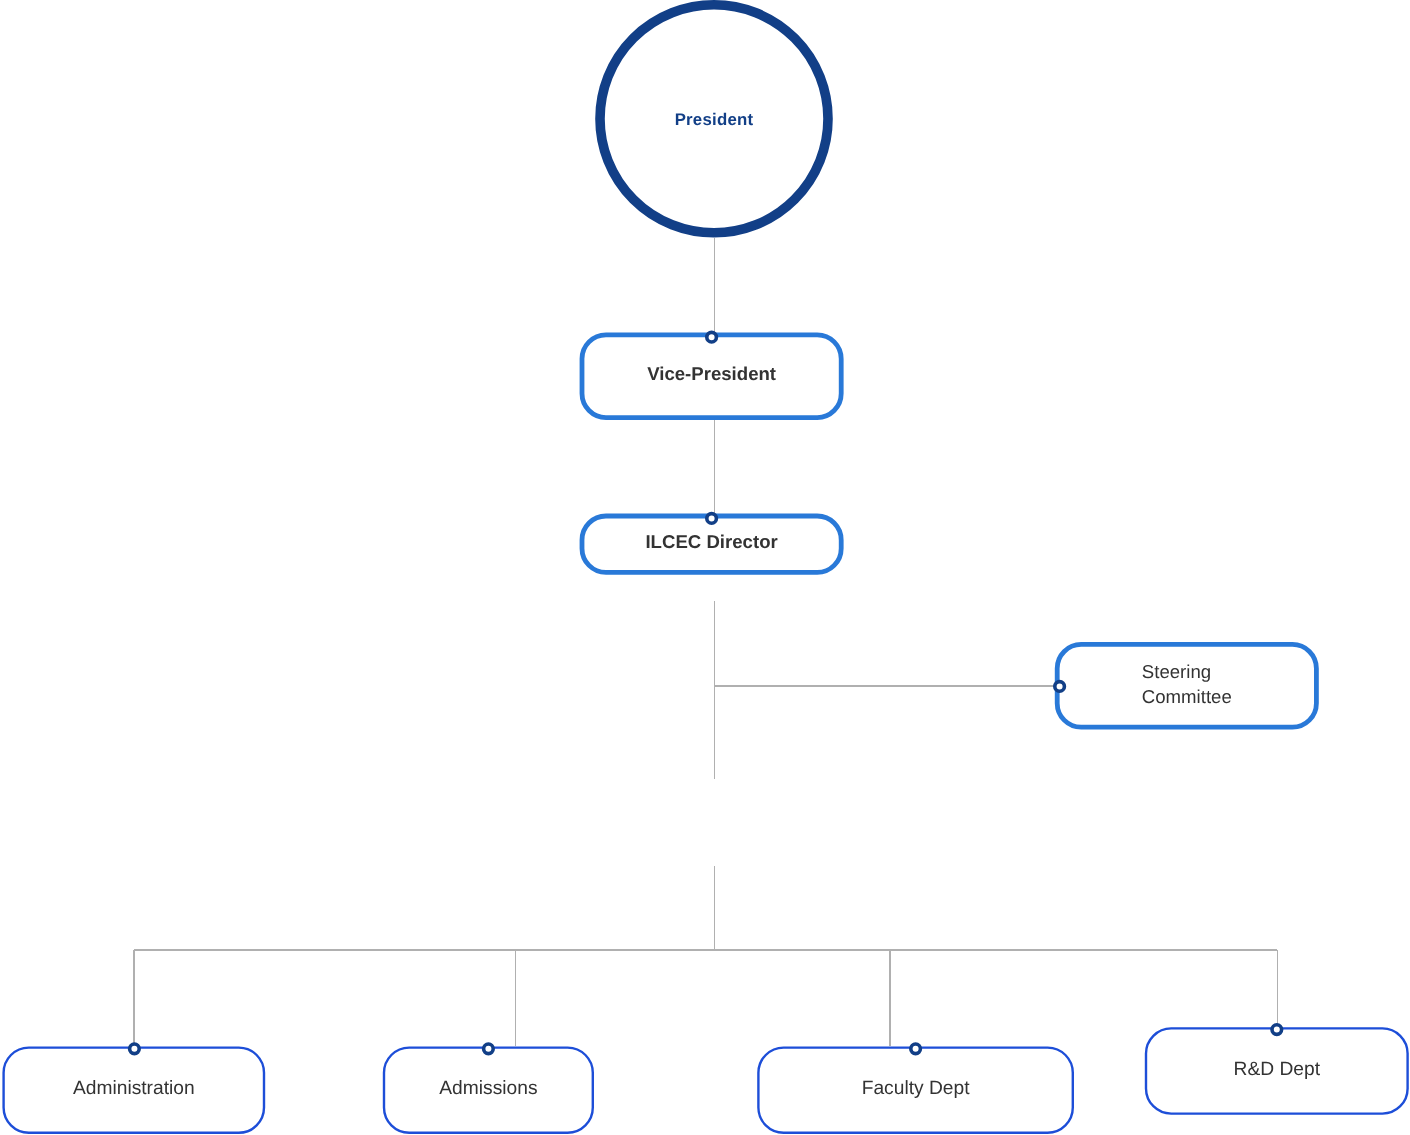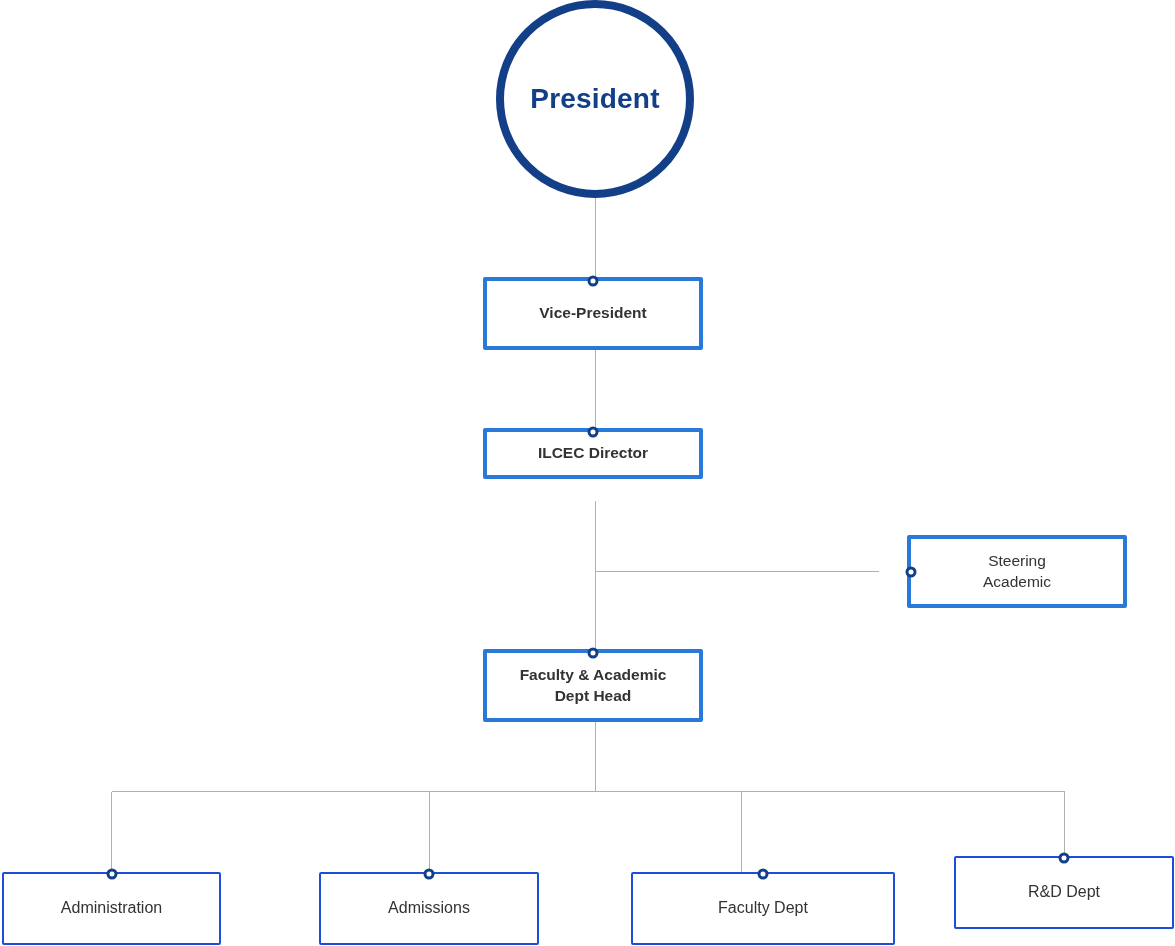--- a/index.html
+++ b/index.html
@@ -41,37 +41,37 @@
     box-sizing: border-box;
     border: 8px solid #123f87;
     border-radius: 50%;
     background: #ffffff;
     display: flex;
     align-items: center;
     justify-content: center;
   }
   .president-label {
     color: #123f87;
-    font-size: 28px;
+    font-size: 14px;
     font-weight: bold;
     letter-spacing: 0.2px;
     text-align: center;
     line-height: 1.2;
   }
 
   
   .box-node {
     position: absolute;
     box-sizing: border-box;
     background: #ffffff;
-    border-radius: 2px;
+    border-radius: 22px;
     display: flex;
     align-items: center;
     justify-content: center;
-    text-align: center;
+    text-align: left;
   }
   .box-node .box-label {
     color: #333333;
     line-height: 1.3;
     padding: 0 10px;
   }
 
   
   .level-mid {
     border: 4px solid #2979d8;
@@ -153,42 +153,35 @@
   <div class="box-node level-mid" style="left:483px; top:277px; width:220px; height:73px;">
     <span class="conn-dot dot-top"></span>
     <span class="box-label">Vice-President</span>
   </div>
 
   <div class="box-node level-mid" style="left:483px; top:428px; width:220px; height:51px;">
     <span class="conn-dot dot-top"></span>
     <span class="box-label">ILCEC Director</span>
   </div>
 
-  <div class="box-node level-side" style="left:879px; top:535px; width:220px; height:73px;margin-left:28px;">
+  <div class="box-node level-side" style="left:879px; top:535px; width:220px; height:73px;">
     <span class="conn-dot dot-left"></span>
     <span class="box-label">
       <span>Steering</span><br>
-      <span>Academic</span>
+      <span>Committee</span>
     </span>
   </div>
 
-  <div class="box-node level-mid" style="left:483px; top:649px; width:220px; height:73px;">
-    <span class="conn-dot dot-top"></span>
-    <span class="box-label">
-      <span>Faculty &amp; Academic</span><br>
-      <span>Dept Head</span>
-    </span>
-  </div>
 
   <div class="box-node level-dept" style="left:2px; top:872px; width:219px; height:73px;">
     <span class="conn-dot dot-top"></span>
     <span class="box-label">Administration</span>
   </div>
 
-  <div class="box-node level-dept" style="left:319px; top:872px; width:220px; height:73px;">
+  <div class="box-node level-dept" style="left:319px; top:872px; width:176px; height:73px;">
     <span class="conn-dot dot-top"></span>
     <span class="box-label">Admissions</span>
   </div>
 
   <div class="box-node level-dept" style="left:631px; top:872px; width:264px; height:73px;">
     <span class="conn-dot dot-top"></span>
     <span class="box-label">Faculty Dept</span>
   </div>
 
   <div class="box-node level-dept" style="left:954px; top:856px; width:220px; height:73px;">

